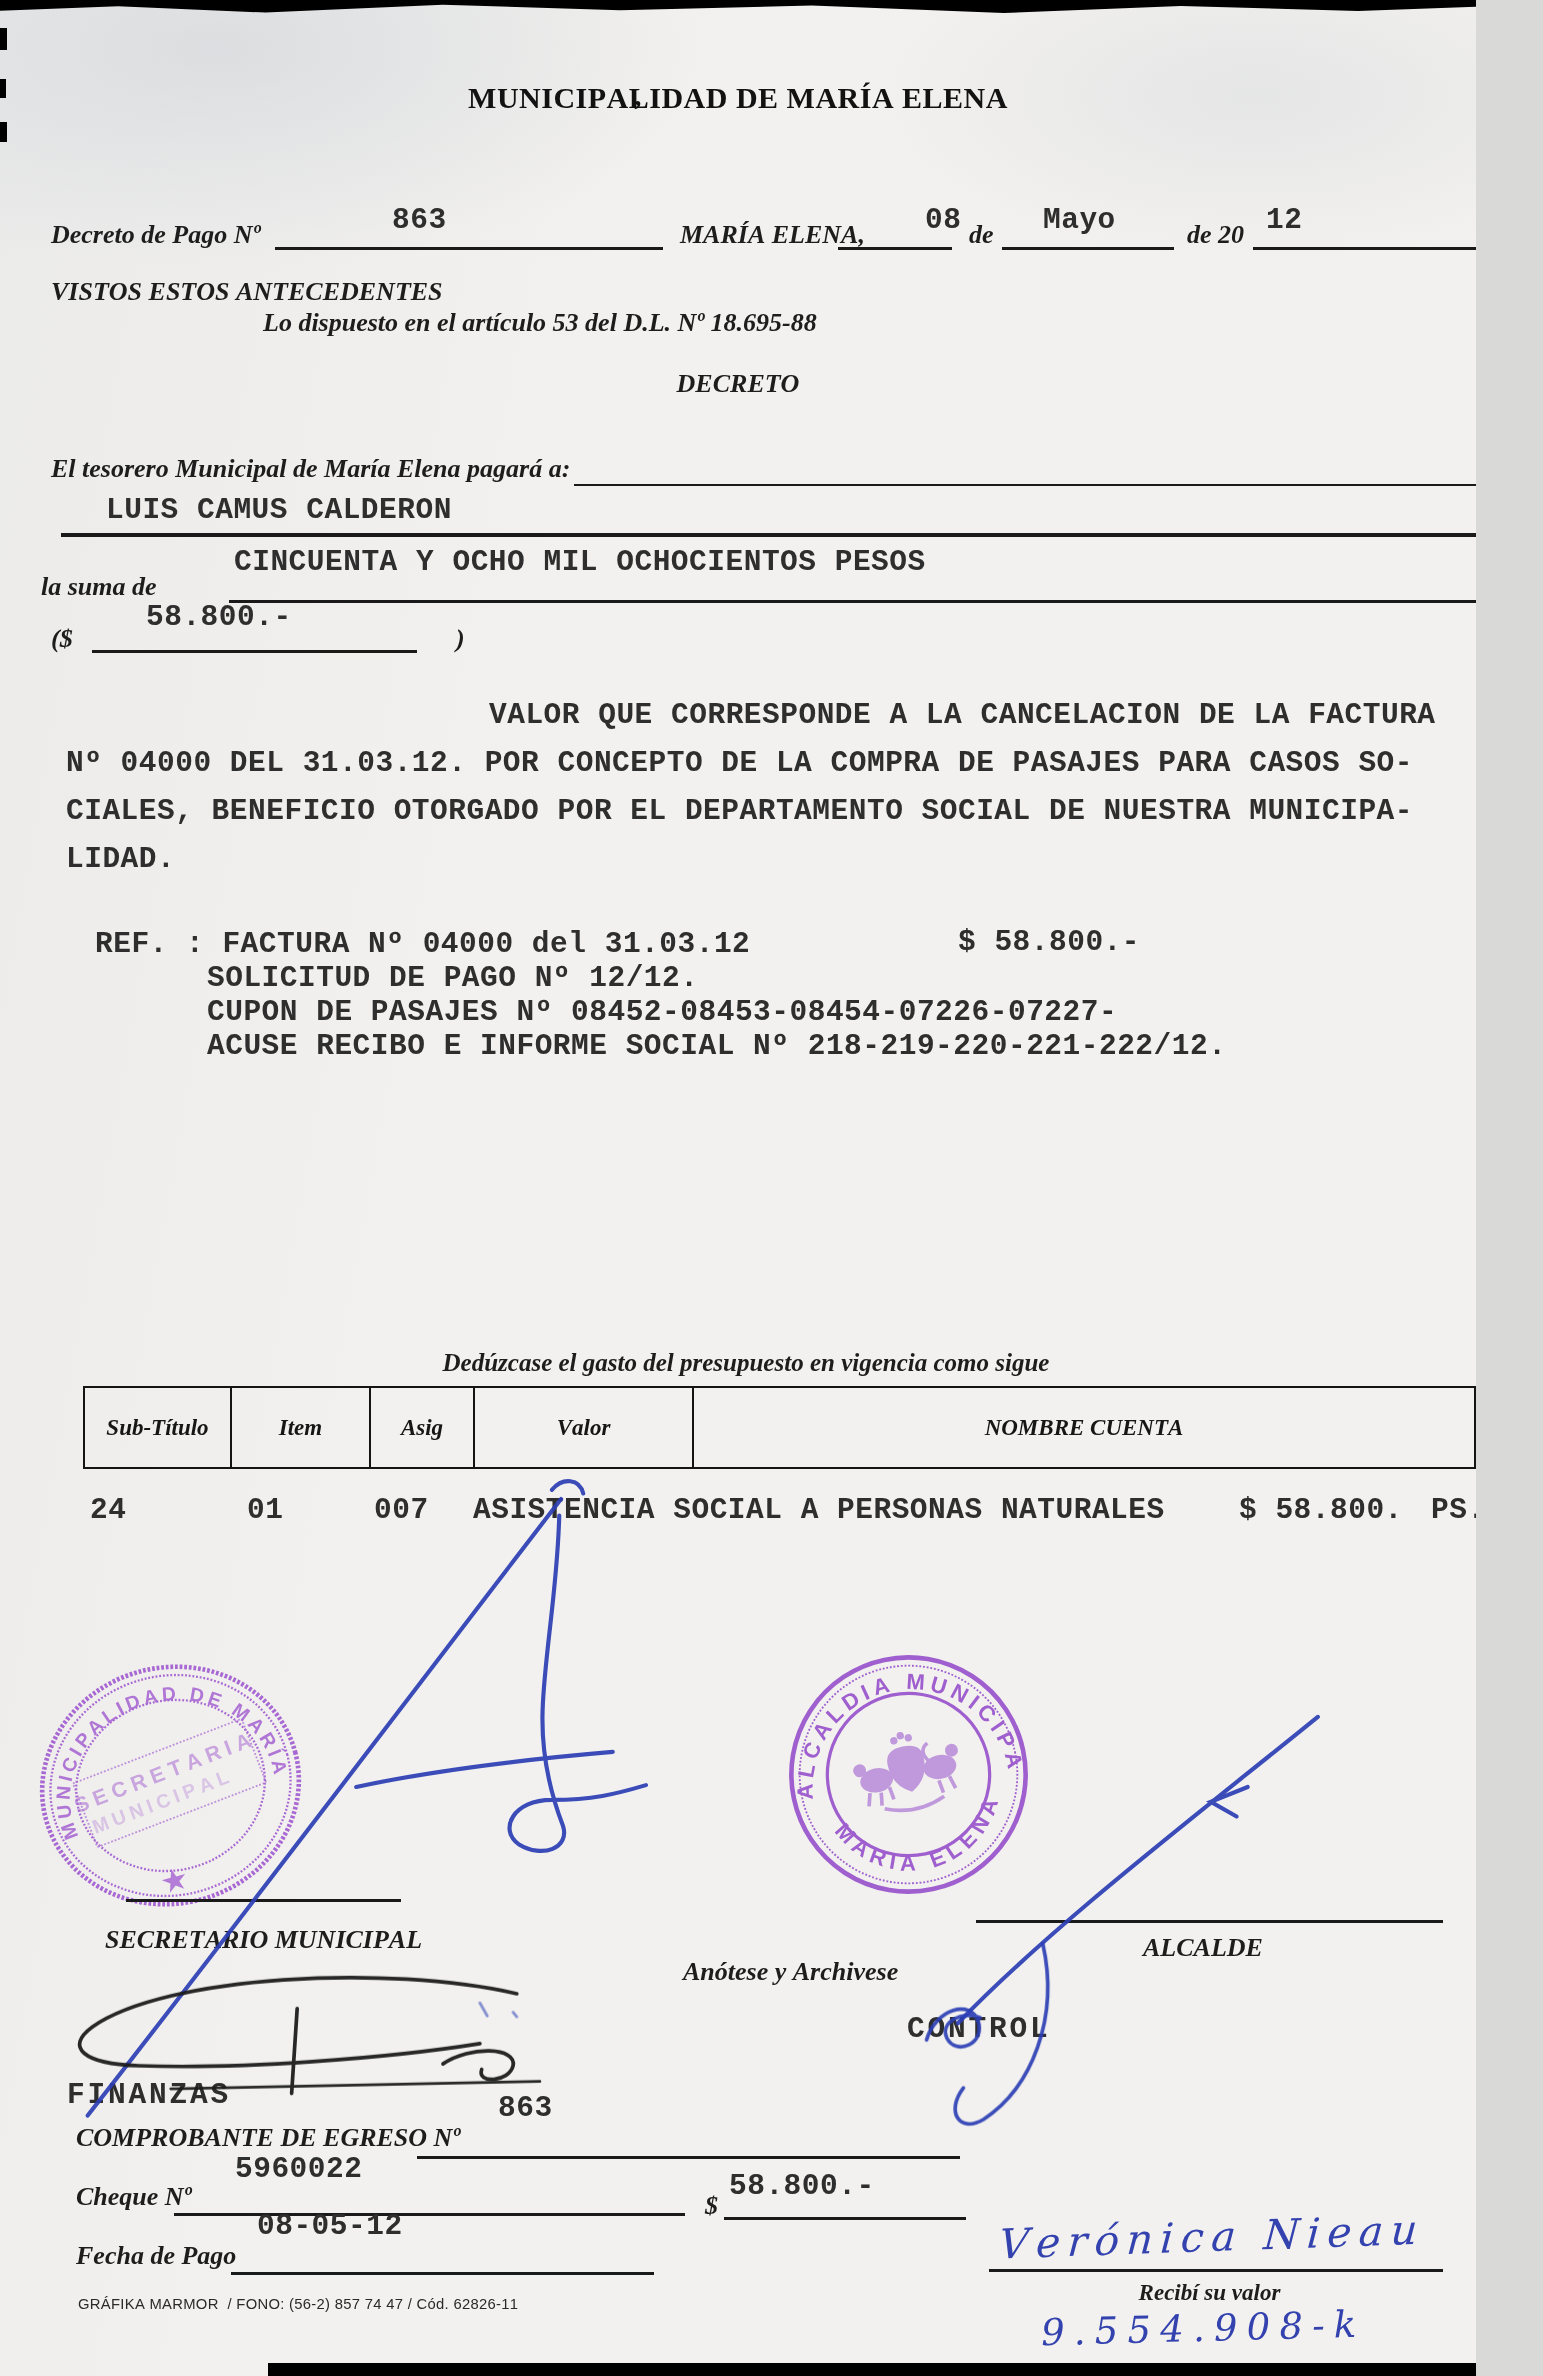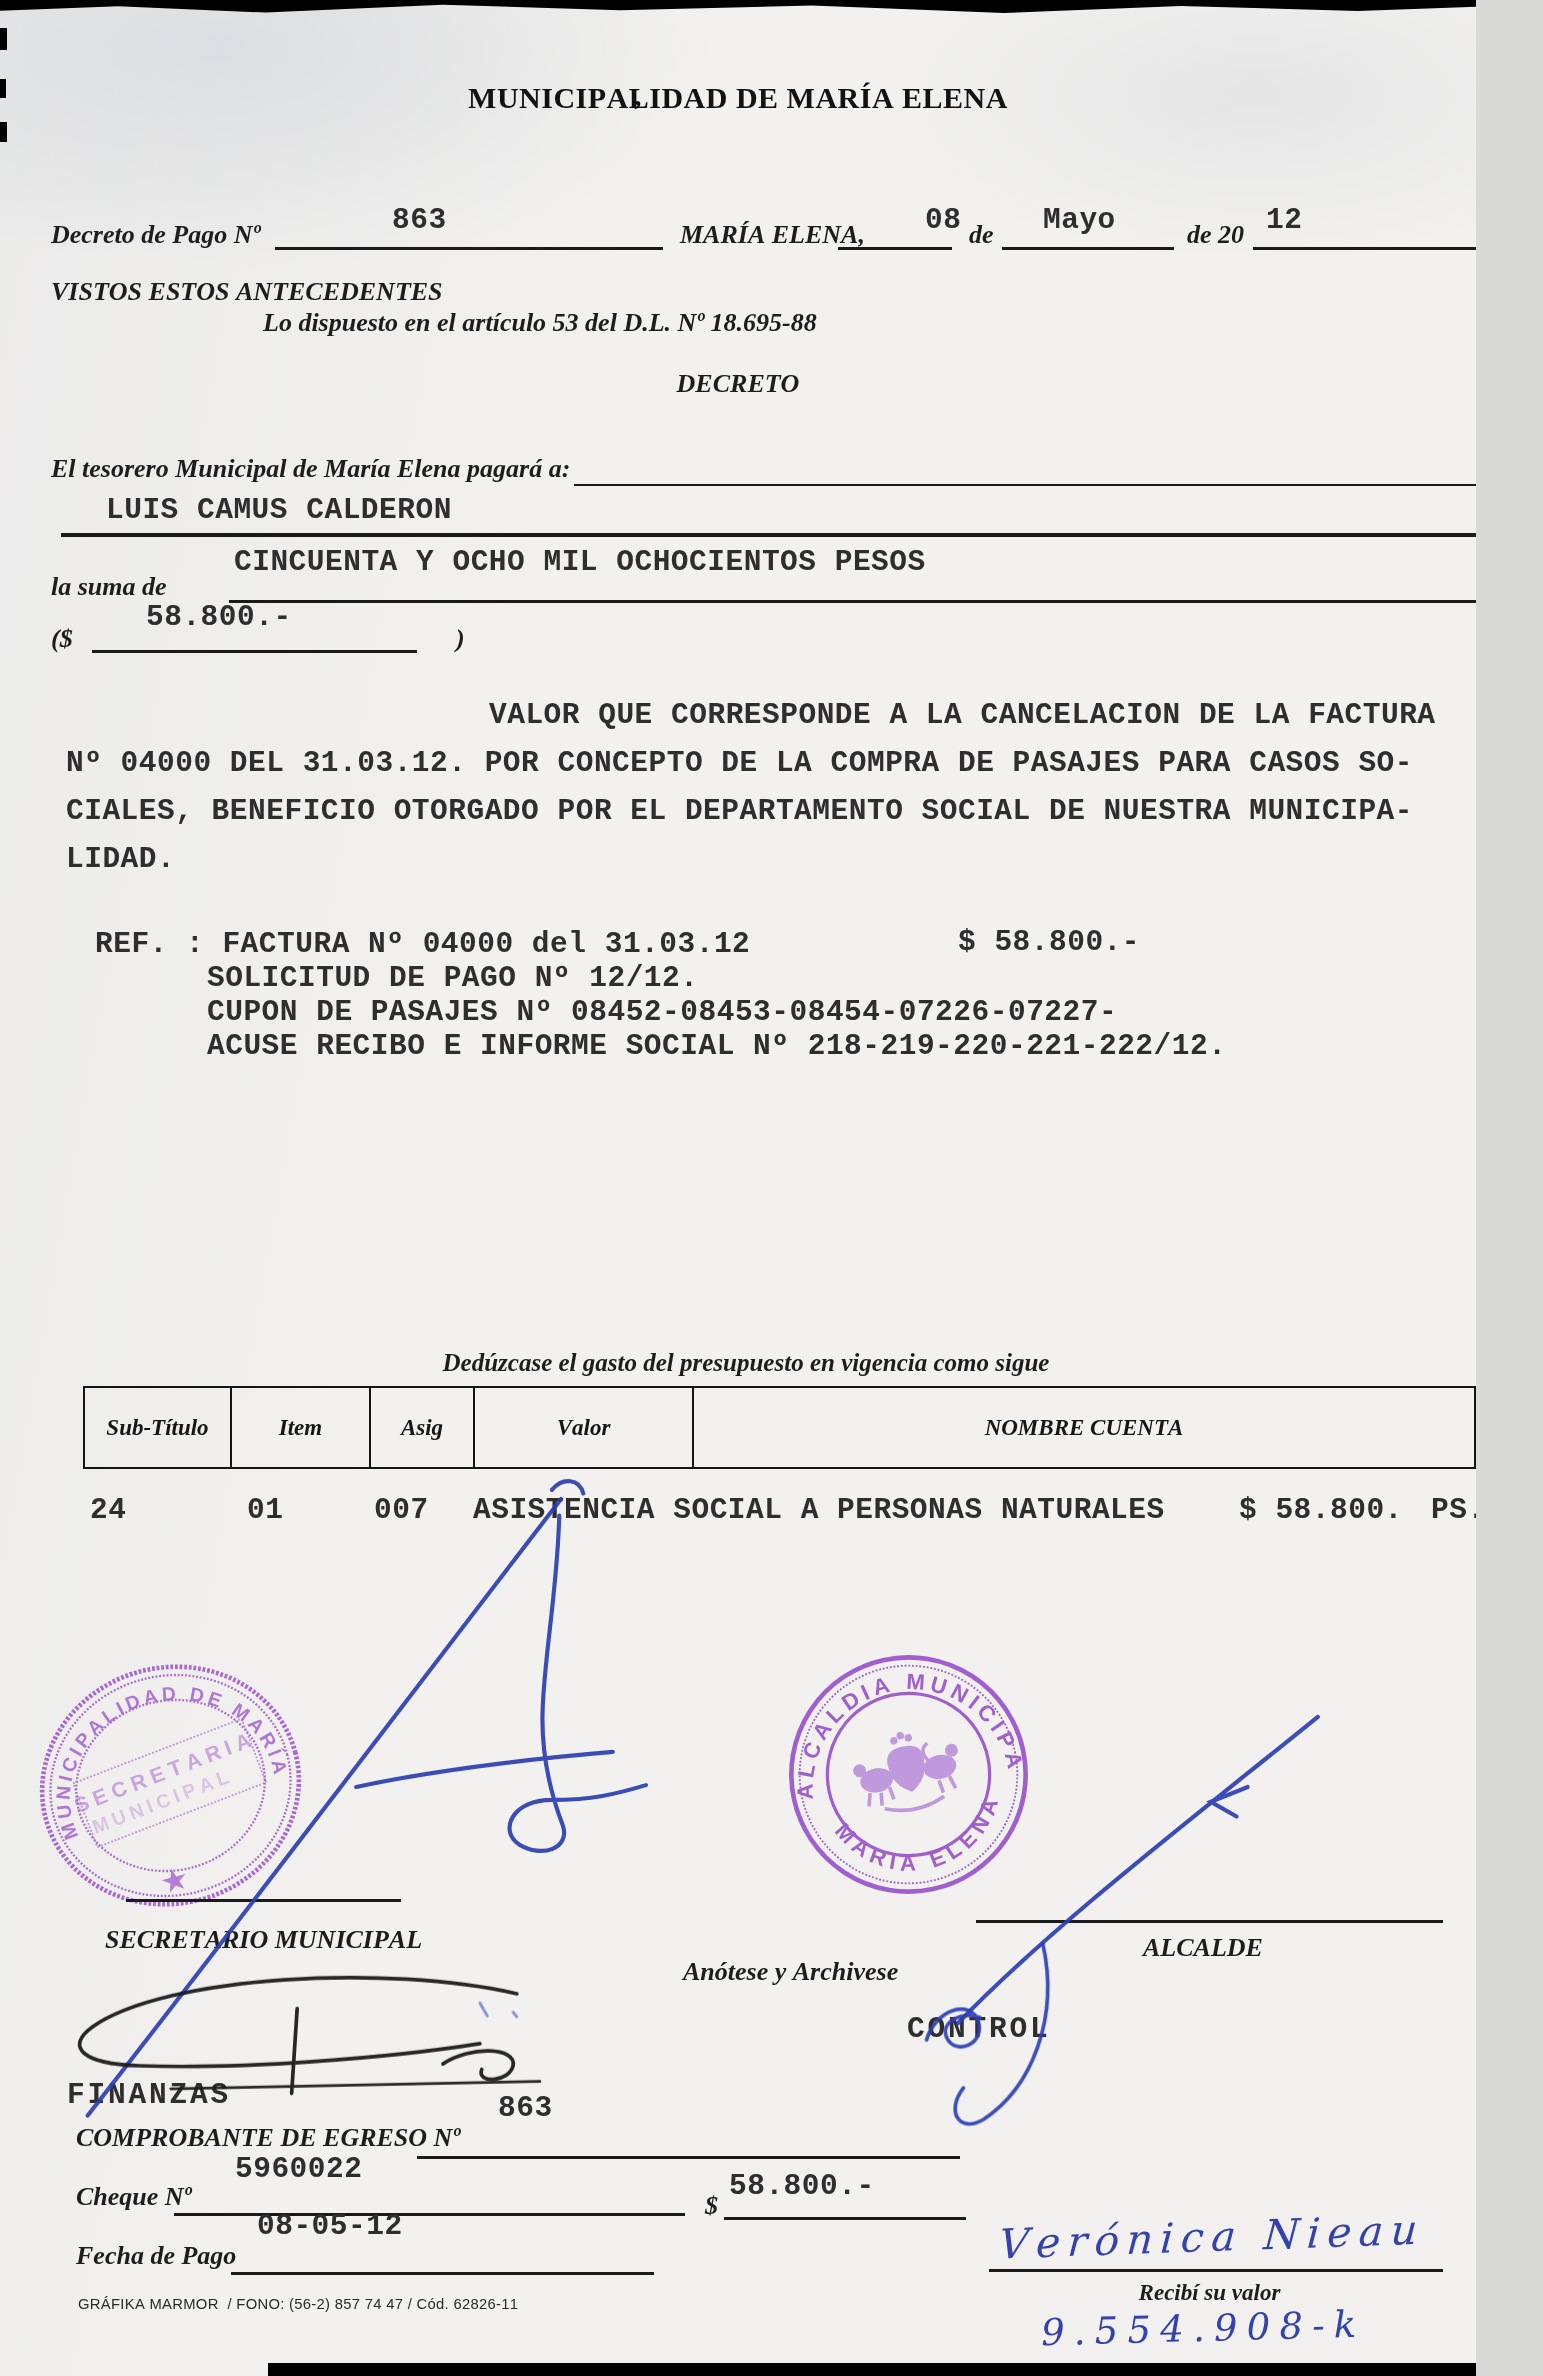--- a/index.html
+++ b/index.html
@@ -61,21 +61,21 @@
   <div class="abs ser" style="left:51px;top:277px;">VISTOS ESTOS ANTECEDENTES</div>
   <div class="abs ser" style="left:263px;top:308px;">Lo dispuesto en el artículo 53 del D.L. Nº 18.695-88</div>
   <div class="abs ser" style="left:0;right:0;top:369px;text-align:center;">DECRETO</div>
 
   <div class="abs ser" style="left:51px;top:454px;">El tesorero Municipal de María Elena pagará a:</div>
   <div class="line" style="left:574px;top:484px;width:903px;height:1.8px;"></div>
   <div class="abs mono" style="left:106px;top:493px;">LUIS CAMUS CALDERON</div>
   <div class="line" style="left:61px;top:533px;width:1416px;height:3.7px;"></div>
 
   <div class="abs mono" style="left:234px;top:545px;">CINCUENTA Y OCHO MIL OCHOCIENTOS PESOS</div>
-  <div class="abs ser" style="left:51px;top:572px;">la suma de</div>
+  <div class="abs ser" style="left:41px;top:572px;">la suma de</div>
   <div class="line" style="left:229px;top:600px;width:1248px;"></div>
   <div class="abs ser" style="left:51px;top:624px;">($</div>
   <div class="abs mono" style="left:146px;top:600px;">58.800.-</div>
   <div class="line" style="left:92px;top:650px;width:325px;"></div>
   <div class="abs ser" style="left:456px;top:624px;">)</div>
 
   <div class="abs mono" style="left:489px;top:698px;">VALOR QUE CORRESPONDE A LA CANCELACION DE LA FACTURA</div>
   <div class="abs mono" style="left:66px;top:746px;">Nº 04000 DEL 31.03.12. POR CONCEPTO DE LA COMPRA DE PASAJES PARA CASOS SO-</div>
   <div class="abs mono" style="left:66px;top:794px;">CIALES, BENEFICIO OTORGADO POR EL DEPARTAMENTO SOCIAL DE NUESTRA MUNICIPA-</div>
   <div class="abs mono" style="left:66px;top:842px;">LIDAD.</div>

